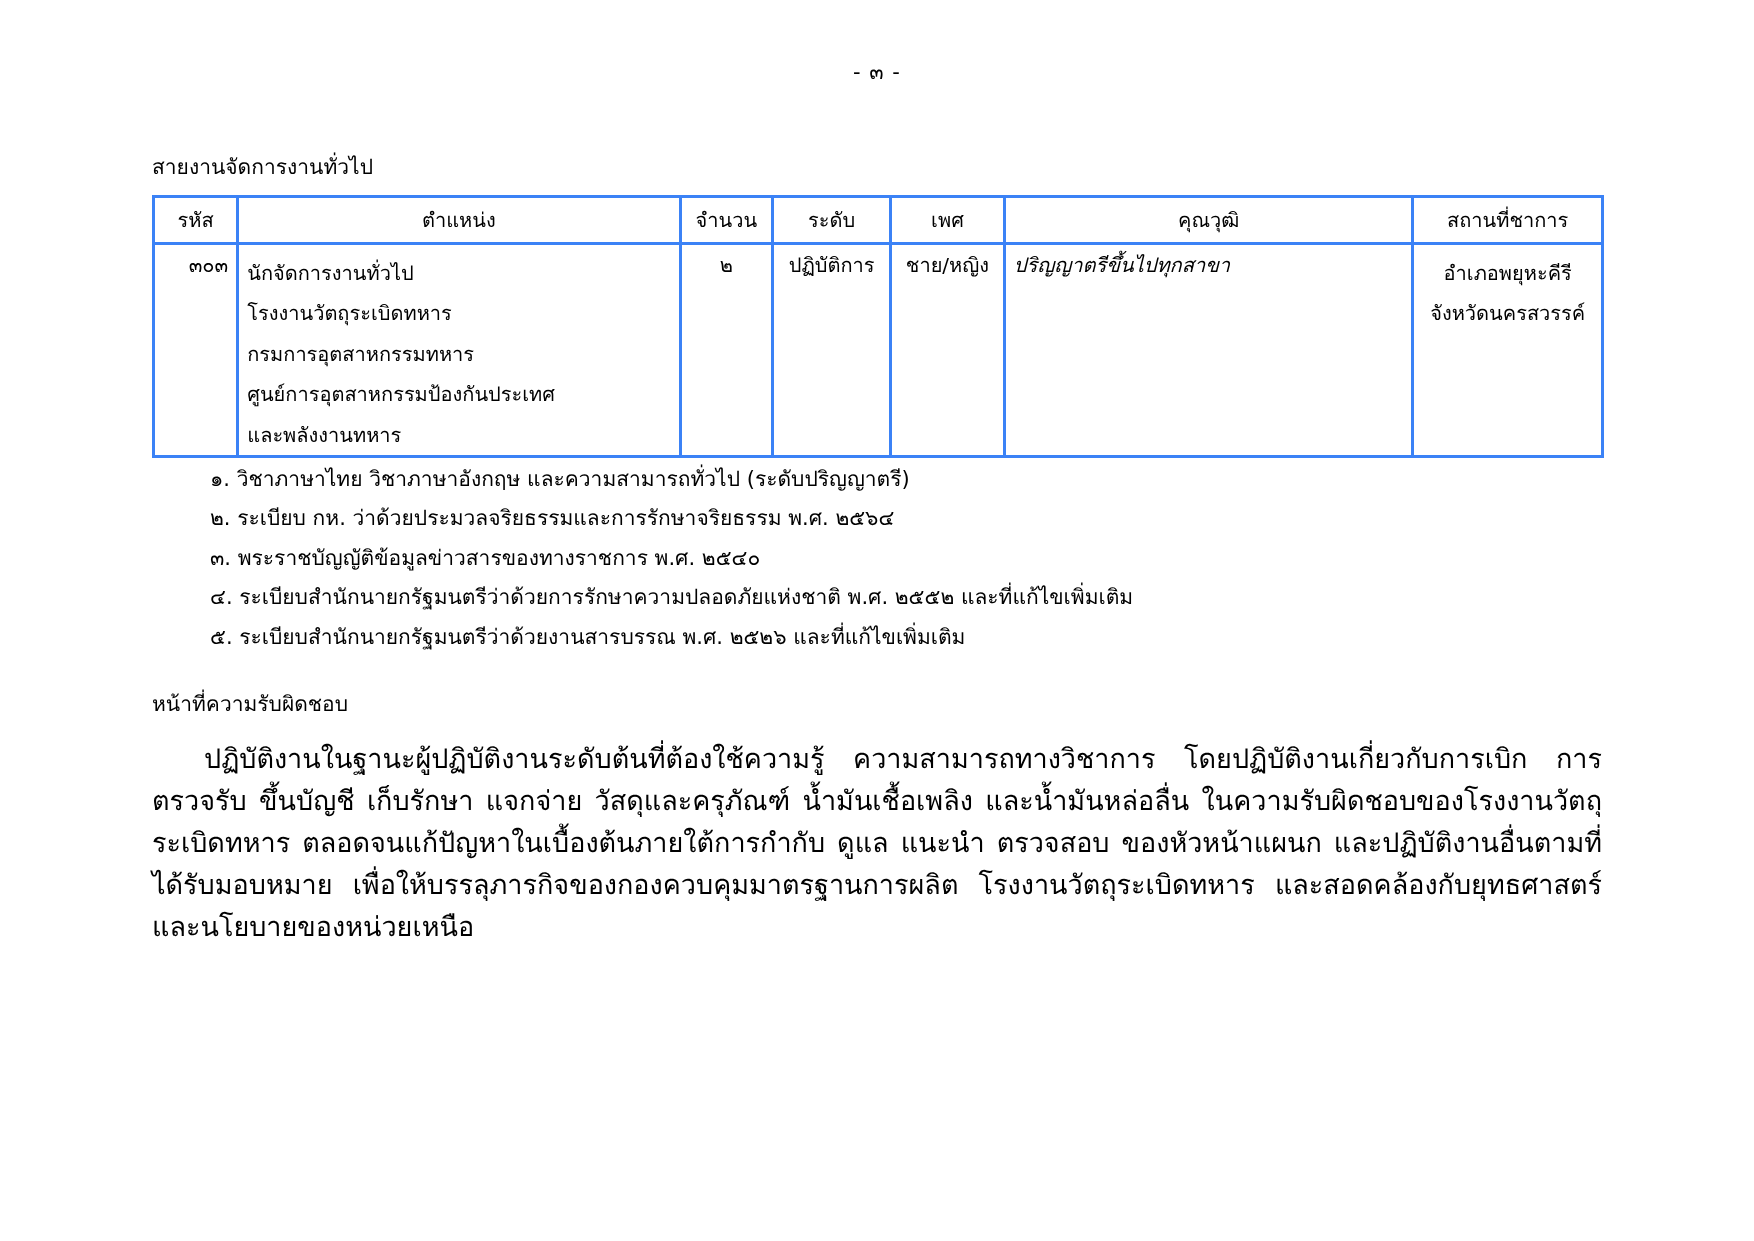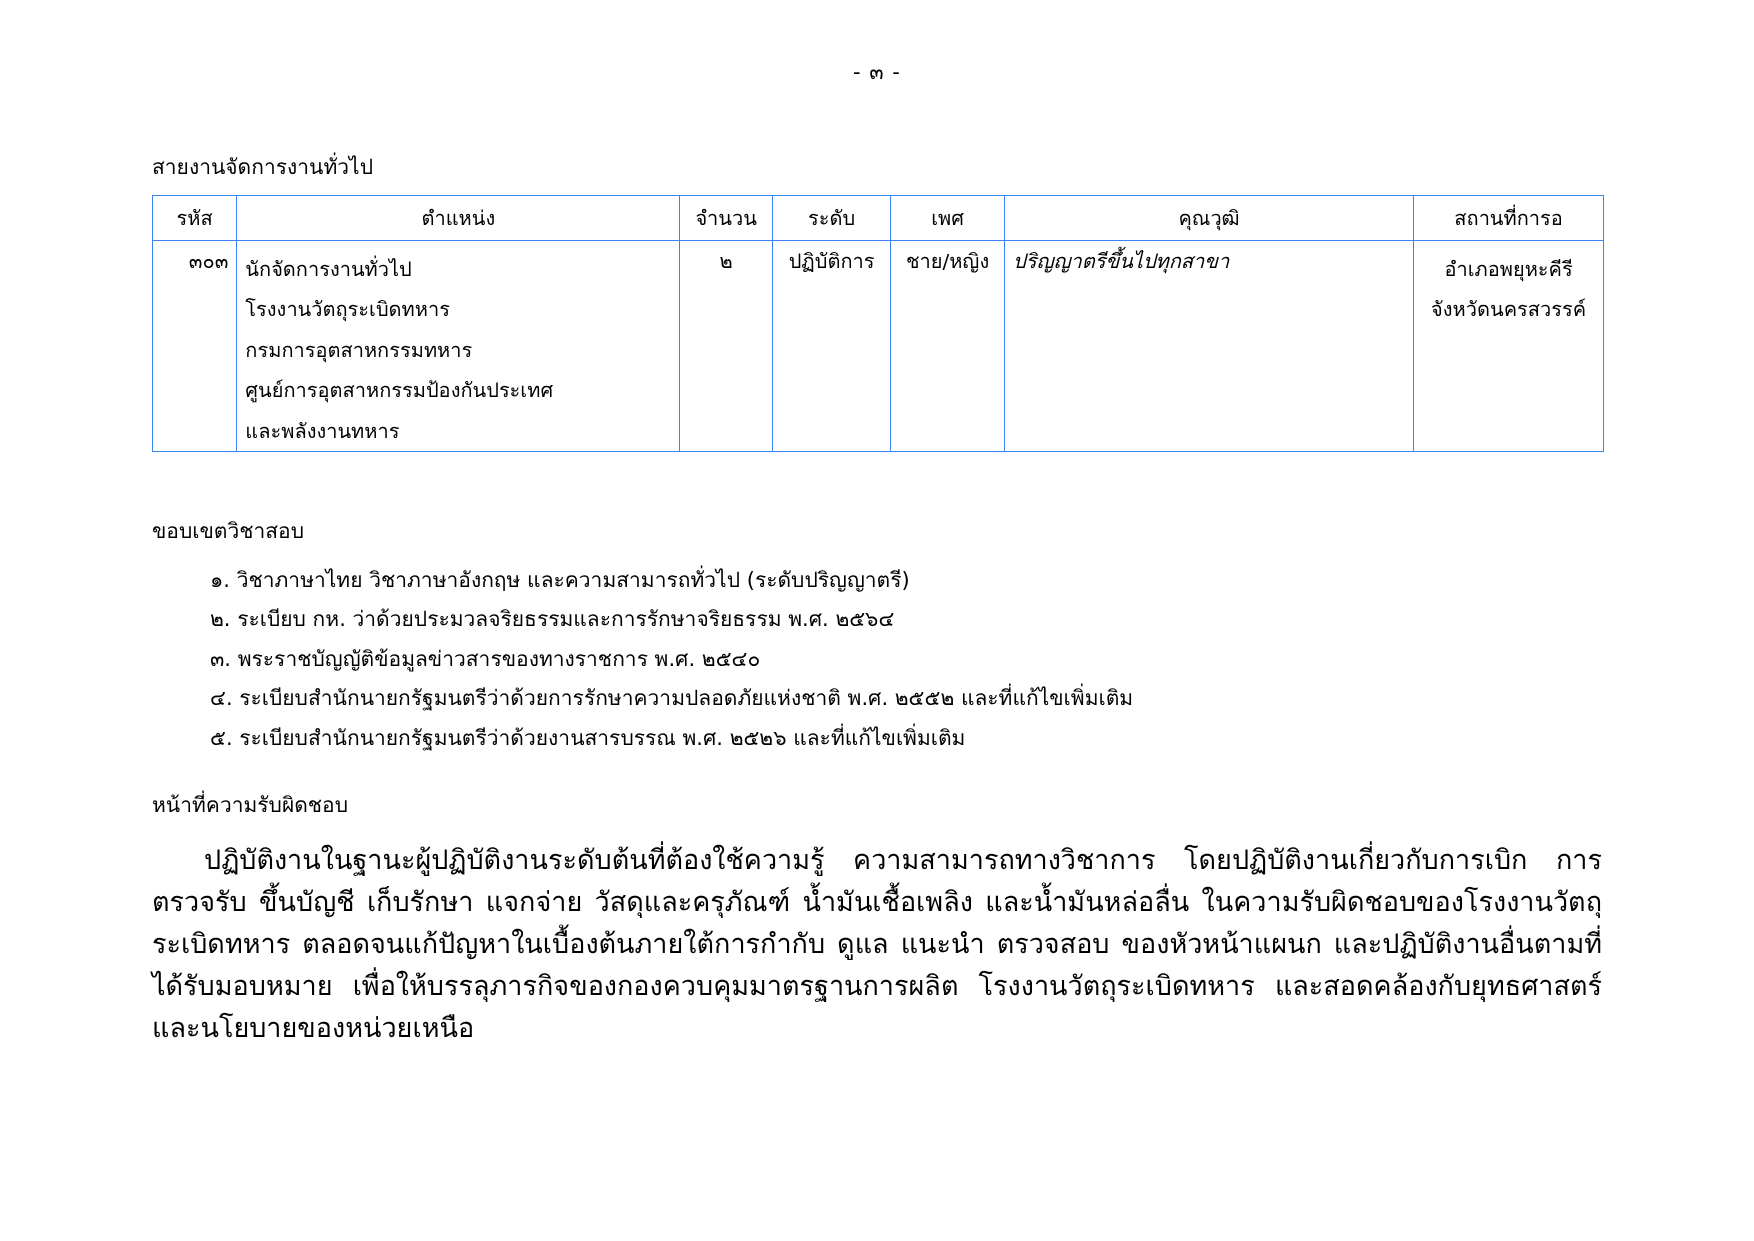--- a/index.html
+++ b/index.html
@@ -41,21 +41,21 @@
     display: block;
   }
   table.job-table {
     border-collapse: collapse;
     width: 1452px;
     table-layout: fixed;
     font-size: 20px;
   }
   table.job-table th,
   table.job-table td {
-    border: 1px solid #3b82f6;
+    border: 3px solid #3b82f6;
     padding: 4px 8px;
     vertical-align: top;
   }
   table.job-table th {
     font-weight: normal;
     text-align: center;
     padding-top: 6px;
     padding-bottom: 6px;
   }
   .col-code { width: 80px; }
@@ -128,21 +128,21 @@
         <col class="col-place">
       </colgroup>
       <thead>
         <tr>
           <th>รหัส</th>
           <th>ตำแหน่ง</th>
           <th>จำนวน</th>
           <th>ระดับ</th>
           <th>เพศ</th>
           <th>คุณวุฒิ</th>
-          <th>สถานที่การอ</th>
+          <th>สถานที่ชาการ</th>
         </tr>
       </thead>
       <tbody>
         <tr class="row-body">
           <td class="c-code">๓๐๓</td>
           <td class="c-position">
             <div class="cell-lines">
               <div>นักจัดการงานทั่วไป</div>
               <div>โรงงานวัตถุระเบิดทหาร</div>
               <div>กรมการอุตสาหกรรมทหาร</div>
@@ -157,23 +157,20 @@
           <td class="c-place">
             <div class="cell-lines">
               <div>อำเภอพยุหะคีรี</div>
               <div>จังหวัดนครสวรรค์</div>
             </div>
           </td>
         </tr>
       </tbody>
     </table>
 
-    <div class="heading-block">
-      <span class="section-heading">ขอบเขตวิชาสอบ</span>
-    </div>
 
     <ul class="scope-list">
       <li>๑. วิชาภาษาไทย วิชาภาษาอังกฤษ และความสามารถทั่วไป (ระดับปริญญาตรี)</li>
       <li>๒. ระเบียบ กห. ว่าด้วยประมวลจริยธรรมและการรักษาจริยธรรม พ.ศ. ๒๕๖๔</li>
       <li>๓. พระราชบัญญัติข้อมูลข่าวสารของทางราชการ พ.ศ. ๒๕๔๐</li>
       <li>๔. ระเบียบสำนักนายกรัฐมนตรีว่าด้วยการรักษาความปลอดภัยแห่งชาติ พ.ศ. ๒๕๕๒ และที่แก้ไขเพิ่มเติม</li>
       <li>๕. ระเบียบสำนักนายกรัฐมนตรีว่าด้วยงานสารบรรณ พ.ศ. ๒๕๒๖ และที่แก้ไขเพิ่มเติม</li>
     </ul>
 
     <div class="heading-block" style="margin-top:0">

